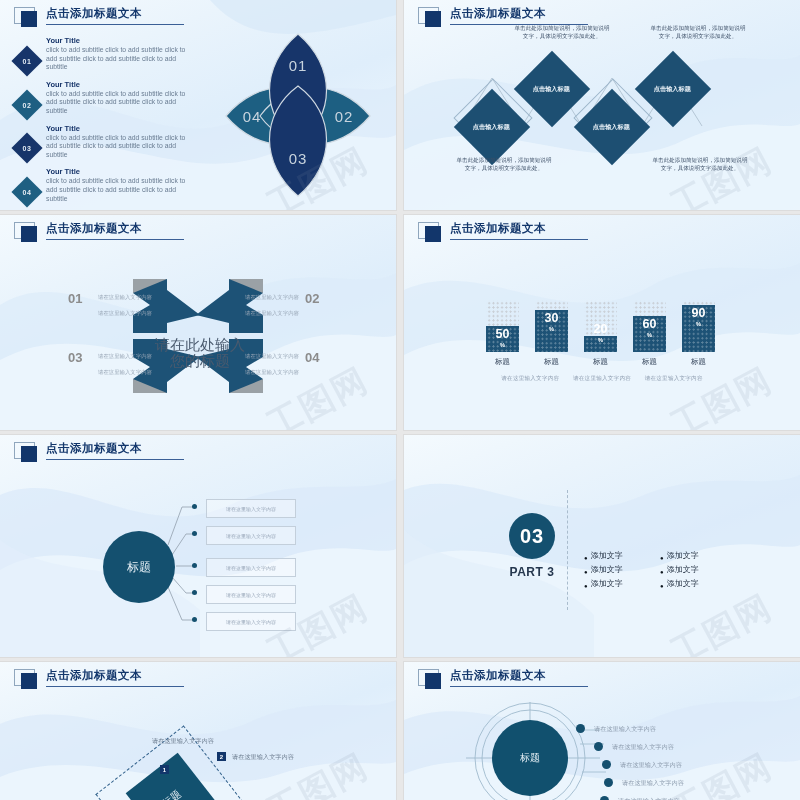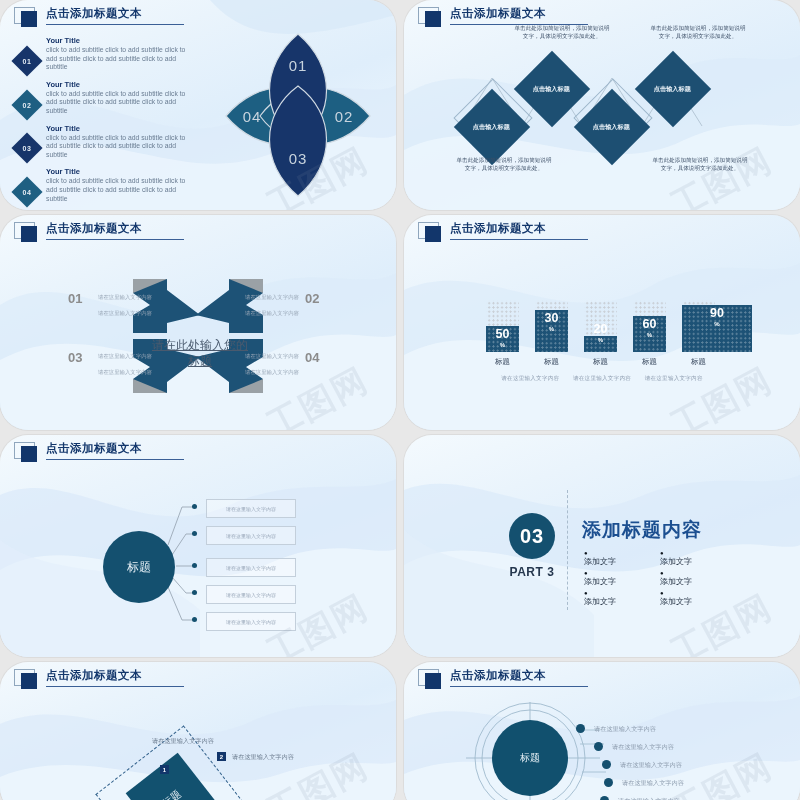--- a/index.html
+++ b/index.html
@@ -14,21 +14,20 @@
     grid-template-columns:396px 396px;
     grid-template-rows:210px 215px 222px 153px;
     column-gap:8px;row-gap:5px;
     padding:0 0 0 0;
     box-sizing:border-box;
   }
   .slide{
     position:relative;overflow:hidden;
     background:linear-gradient(160deg,#f4fafe 0%,#eaf4fc 25%,#dfeefb 55%,#e9f4fd 80%,#f3fafe 100%);
     box-shadow:0 0 0 1px #dcdcdc;
-    border-radius:28px;
   }
   .wv{position:absolute;inset:0;}
   .wm{position:absolute;right:6%;bottom:2%;font-size:34px;color:rgba(120,140,160,.13);
       transform:rotate(-28deg);font-weight:bold;letter-spacing:2px;white-space:nowrap;}
   
   .hdr{position:absolute;left:14px;top:6px;display:flex;align-items:flex-start;}
   .hdr-ico{position:relative;width:30px;height:22px;flex:0 0 auto;margin-top:1px;}
   .hdr-ico .sq-out{position:absolute;left:0;top:0;width:19px;height:15px;border:1px solid #8fa6bd;background:transparent;}
   .hdr-ico .sq-in{position:absolute;left:7px;top:4px;width:16px;height:16px;background:#12366b;}
   .hdr-txt{margin-left:2px;}
@@ -53,21 +52,21 @@
   .s2-dia{position:absolute;width:54px;height:54px;transform:rotate(45deg);background:#1d4f72;
           display:flex;align-items:center;justify-content:center;}
   .s2-dia.out{background:transparent;border:1px solid #9db6cb;}
   .s2-dia span{transform:rotate(-45deg);font-size:6.2px;color:#eaf2f8;font-weight:bold;white-space:nowrap;}
   .s2-cap{position:absolute;width:96px;text-align:center;font-size:5.6px;color:#3c4e66;line-height:8px;}
 
   
   .s3-num{position:absolute;font-size:13px;font-weight:bold;color:#8c8c8c;}
   .s3-txt{position:absolute;font-size:5.4px;color:#98a6b6;white-space:nowrap;}
   .s3-center{position:absolute;left:148px;top:122px;width:104px;text-align:center;
-             font-size:12px;color:#4a5a6e;line-height:16px;text-decoration:underline;}
+             font-size:15px;color:#4a5a6e;line-height:16px;}
 
   
   .s4-bars{position:absolute;left:82px;top:85px;display:flex;align-items:flex-end;gap:16px;}
   .s4-col{width:33px;text-align:center;}
   .s4-bar{position:relative;width:33px;height:52px;
           background-image:radial-gradient(circle, #c9cfd6 1.1px, transparent 1.2px);
           background-size:4.3px 4.3px;background-position:1px 1px;}
   .s4-fill{position:absolute;left:0;bottom:0;width:100%;background:#1d5276;
            background-image:radial-gradient(circle, rgba(255,255,255,.28) 1.1px, transparent 1.2px);
            background-size:4.3px 4.3px;background-position:1px 1px;}
@@ -89,21 +88,21 @@
   
   .s6-circ{position:absolute;left:105px;top:78px;width:46px;height:46px;border-radius:50%;
            background:#14506f;display:flex;align-items:center;justify-content:center;
            color:#fff;font-size:20px;font-weight:bold;letter-spacing:1px;}
   .s6-part{position:absolute;left:105px;top:130px;width:46px;text-align:center;
            font-size:12px;font-weight:bold;color:#26384f;letter-spacing:.5px;}
   .s6-div{position:absolute;left:163px;top:55px;width:0;height:120px;
           border-left:1px dashed #a9bccd;}
   .s6-head{position:absolute;left:178px;top:82px;font-size:19px;font-weight:bold;color:#1c4f90;letter-spacing:1px;}
   .s6-list{position:absolute;left:180px;top:115px;display:grid;grid-template-columns:72px 72px;gap:3px 4px;}
-  .s6-li{display:flex;align-items:flex-start;font-size:8px;color:#1d2b3d;flex-direction:column;}
+  .s6-li{display:flex;align-items:flex-end;font-size:8px;color:#1d2b3d;}
   .s6-li b{font-size:6px;margin-right:3px;color:#101820;}
 
   
   .s7-dia{position:absolute;left:118px;top:86px;width:110px;height:110px;transform:rotate(-38deg);
           border:1px dashed #33628c;}
   .s7-in{position:absolute;left:139px;top:104px;width:66px;height:66px;transform:rotate(-38deg);
          background:#12516f;display:flex;align-items:center;justify-content:center;}
   .s7-in span{color:#e8f1f7;font-size:10px;}
   .s7-num{position:absolute;width:9px;height:9px;background:#12366b;color:#fff;font-size:6px;
           display:flex;align-items:center;justify-content:center;font-weight:bold;}
@@ -349,21 +348,21 @@
             <div class="s4-val" style="top:2px;">
               <div class="s4-num">60</div>
               <div class="s4-pct">%</div>
             </div>
           </div>
         </div>
         <div class="s4-lbl">标题</div>
       </div>
       <div class="s4-col">
         <div class="s4-bar">
-          <div class="s4-fill" style="height:90%;padding-left:37px;">
+          <div class="s4-fill" style="height:90%;">
             <div class="s4-val" style="top:2px;">
               <div class="s4-num">90</div>
               <div class="s4-pct">%</div>
             </div>
           </div>
         </div>
         <div class="s4-lbl">标题</div>
       </div>
     </div>
 
@@ -436,21 +435,20 @@
       <path d="M0,55 C70,28 145,100 235,62 C305,32 362,56 396,40 L396,222 L0,222 Z" fill="#dbeafa" opacity=".72"></path>
       <path d="M0,130 C80,84 180,166 272,124 C334,96 378,118 396,110 L396,222 L0,222 Z" fill="#ecf5fd" opacity=".92"></path>
       <path d="M0,95 C55,145 130,118 190,180 L190,222 L0,222 Z" fill="#e2eefb" opacity=".65"></path>
     </svg>
 
     <div class="s6-circ">
         <span>03</span>
       </div>
     <div class="s6-part">PART 3</div>
     <div class="s6-div"></div>
-    <div class="s6-head">添加标题内容</div>
     <div class="s6-list">
       <div class="s6-li">
           <b>●</b>
           <span>添加文字</span>
         </div>
       <div class="s6-li">
           <b>●</b>
           <span>添加文字</span>
         </div>
       <div class="s6-li">

